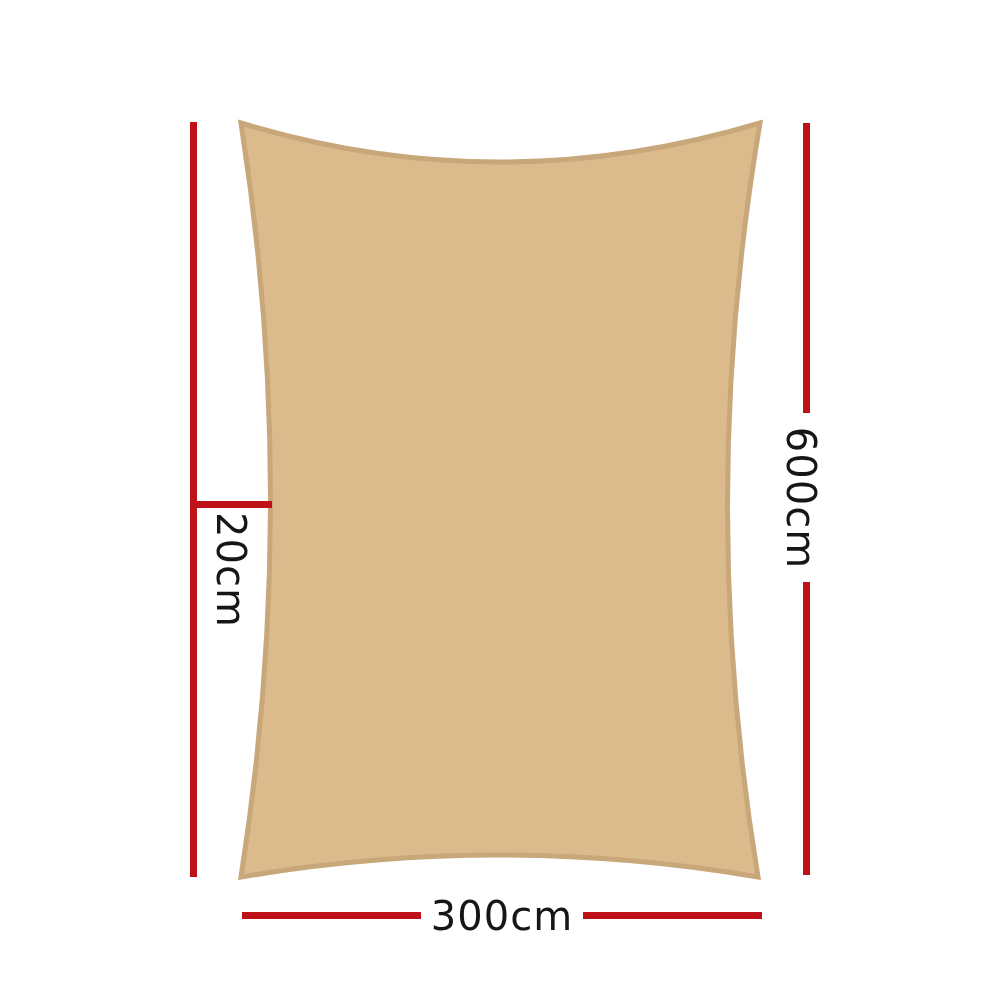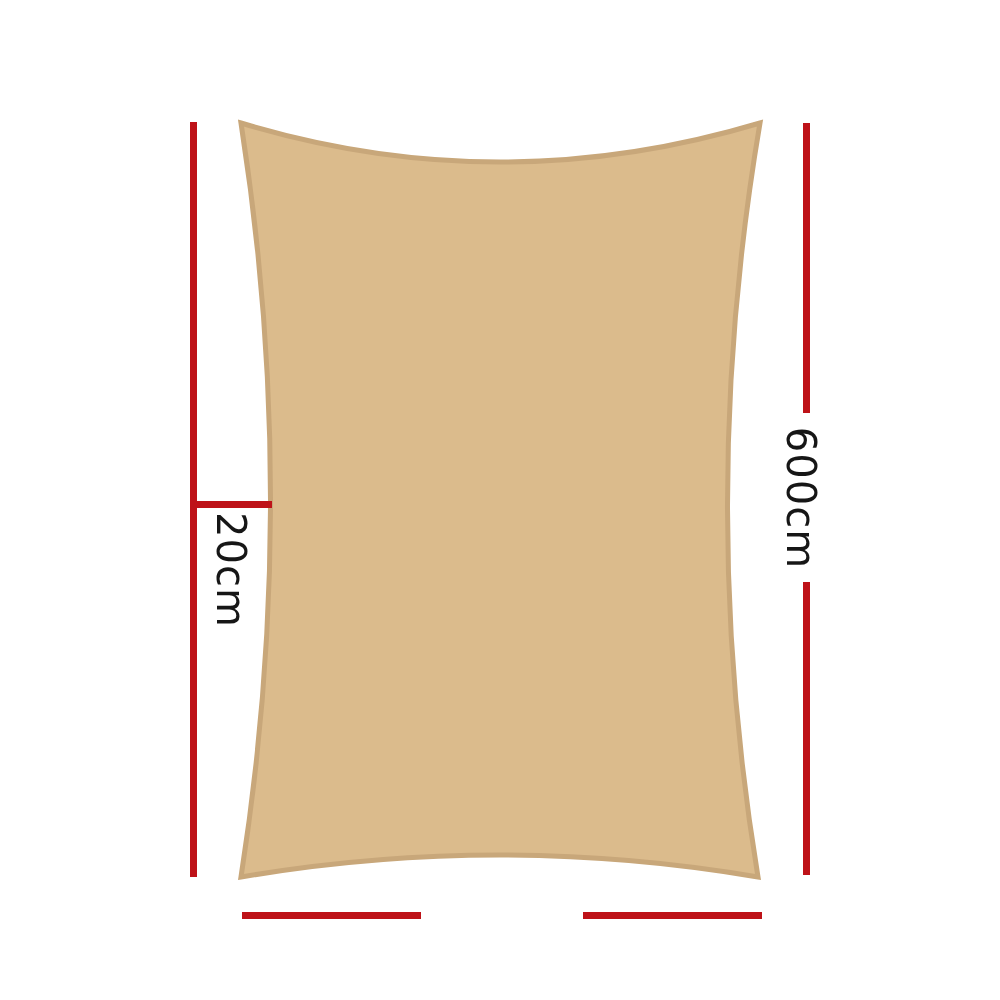--- a/index.html
+++ b/index.html
@@ -78,16 +78,17 @@
 
   <div class="dim-line line-left-ref"></div>
   <div class="dim-line line-depth-tick"></div>
   <div class="dim-line line-height-top"></div>
   <div class="dim-line line-height-bottom"></div>
   <div class="dim-line line-width-left"></div>
   <div class="dim-line line-width-right"></div>
 
   <div class="dim-label label-rotated label-height">600cm</div>
 
+  <div class="dim-label label-horizontal label-width">300cm</div>
 
   <div class="dim-label label-rotated label-depth">20cm</div>
 
 </div>
 
 </body></html>

